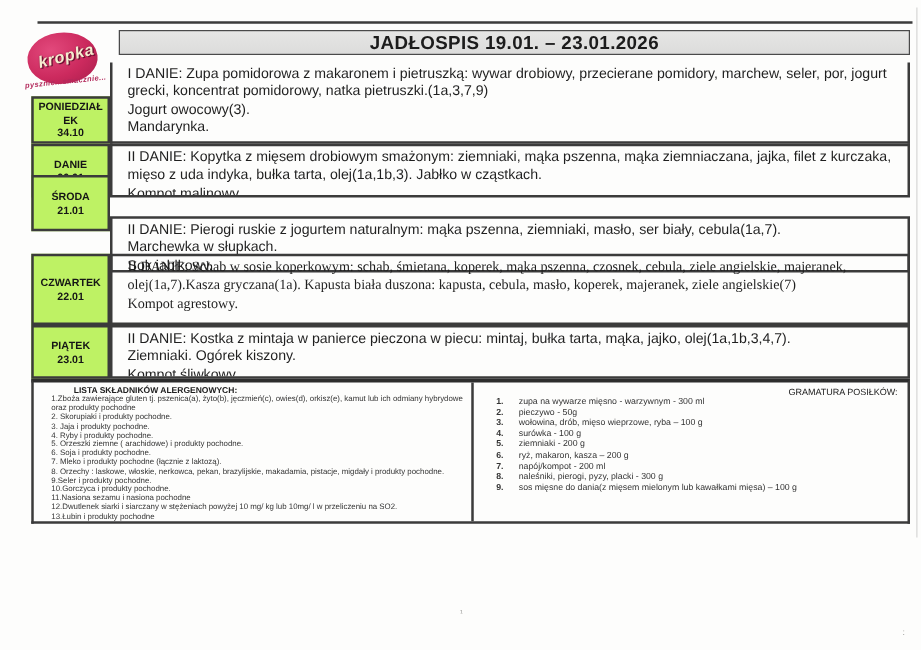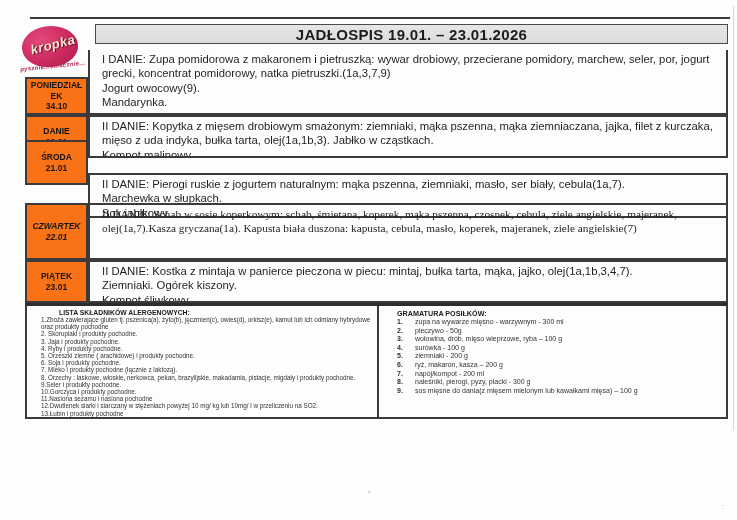--- a/index.html
+++ b/index.html
@@ -44,30 +44,30 @@
     position:absolute; left:95px; top:24px; width:633px; height:20px;
     background:linear-gradient(#e6e6e5,#dcdcdb);
     border:1px solid #4a4a4a;
     display:flex; align-items:center; justify-content:center;
   }
   .title-text { font-size:15px; font-weight:bold; color:#1c1c1c; letter-spacing:0.3px; }
 
   
   .day-cell {
     position:absolute; left:25px; width:63px;
-    background:#f97316; border:2px solid #3b3b3b;
+    background:#bef264; border:2px solid #3b3b3b;
     display:flex; flex-direction:column; align-items:center; justify-content:center;
     text-align:center; font-weight:bold; font-size:8.5px; line-height:1.25; color:#161616;
     padding:0 1px; overflow:hidden;
   }
   .day-cell .day-name { overflow-wrap:anywhere; }
   .dc-mon { top:77px;  height:38px; }
   .dc-tue { top:115px; height:43px; }
   .dc-wed { top:140px; height:45px; }
-  .dc-thu { top:203px; height:57px;font-style:italic; }
+  .dc-thu { top:203px; height:57px; }
   .dc-fri { top:260px; height:43px; }
 
   
   .menu-cell {
     position:absolute; left:88px; width:640px;
     border:2px solid #3b3b3b;
     padding:2px 6px 0 12px;
     font-size:11.3px; line-height:14.4px; color:#1f1f1f;
     overflow:hidden;
   }
@@ -83,21 +83,21 @@
     border:2px solid #3b3b3b; border-top:3px solid #2d2d2d;
     display:flex;
   }
   .allergens-cell {
     width:352px; border-right:2px solid #3b3b3b;
     padding:3px 6px 0 14px; overflow:hidden;
   }
   .allergens-header { font-size:6.8px; font-weight:bold; color:#202020; padding-left:18px; }
   .allergen-item { font-size:6.3px; line-height:7.2px; color:#333; }
   .gramatura-cell { flex:1; padding:3px 8px 0 18px; overflow:hidden; }
-  .gramatura-header { font-size:7.2px; font-weight:bold; color:#202020; }
+  .gramatura-header { font-size:7.2px; font-weight:normal; color:#202020;text-align:right; }
   .gramatura-item { display:flex; font-size:7px; line-height:8.6px; color:#333; }
   .gramatura-item .num { font-weight:bold; width:18px; flex:none; }
 </style>
 </head>
 <body>
 
 <div class="sheet">
 
   <div class="top-rule"></div>
   <div class="scan-edge"></div>
@@ -130,34 +130,35 @@
     <div class="day-name">CZWARTEK</div>
     <div class="day-date">22.01</div>
   </div>
   <div class="day-cell dc-fri">
     <div class="day-name">PIĄTEK</div>
     <div class="day-date">23.01</div>
   </div>
 
   <div class="menu-cell mc-mon">
     <div class="menu-line">I DANIE: Zupa pomidorowa z makaronem i pietruszką: wywar drobiowy, przecierane pomidory, marchew, seler, por, jogurt grecki, koncentrat pomidorowy, natka pietruszki.(1a,3,7,9)</div>
-    <div class="menu-line">Jogurt owocowy(9).</div>
+    <div class="menu-line">Jogurt owocowy(3).</div>
     <div class="menu-line">Mandarynka.</div>
   </div>
   <div class="menu-cell mc-tue">
     <div class="menu-line">II DANIE: Kopytka z mięsem drobiowym smażonym: ziemniaki, mąka pszenna, mąka ziemniaczana, jajka, filet z kurczaka, mięso z uda indyka, bułka tarta, olej(1a,1b,3). Jabłko w cząstkach.</div>
     <div class="menu-line">Kompot malinowy.</div>
   </div>
   <div class="menu-cell mc-wed">
     <div class="menu-line">II DANIE: Pierogi ruskie z jogurtem naturalnym: mąka pszenna, ziemniaki, masło, ser biały, cebula(1a,7).</div>
     <div class="menu-line">Marchewka w słupkach.</div>
     <div class="menu-line">Sok jabłkowy.</div>
   </div>
   <div class="menu-cell mc-thu">
     <div class="menu-line">II DANIE: Schab w sosie koperkowym: schab, śmietana, koperek, mąka pszenna, czosnek, cebula, ziele angielskie, majeranek, olej(1a,7).Kasza gryczana(1a). Kapusta biała duszona: kapusta, cebula, masło, koperek, majeranek, ziele angielskie(7)</div>
+    <div class="menu-line">Kompot agrestowy.</div>
   </div>
   <div class="menu-cell mc-fri">
     <div class="menu-line">II DANIE: Kostka z mintaja w panierce pieczona w piecu: mintaj, bułka tarta, mąka, jajko, olej(1a,1b,3,4,7).</div>
     <div class="menu-line">Ziemniaki. Ogórek kiszony.</div>
     <div class="menu-line">Kompot śliwkowy</div>
   </div>
 
   <div class="bottom-box">
     <div class="allergens-cell">
       <div class="allergens-header">LISTA SKŁADNIKÓW ALERGENOWYCH:</div>

